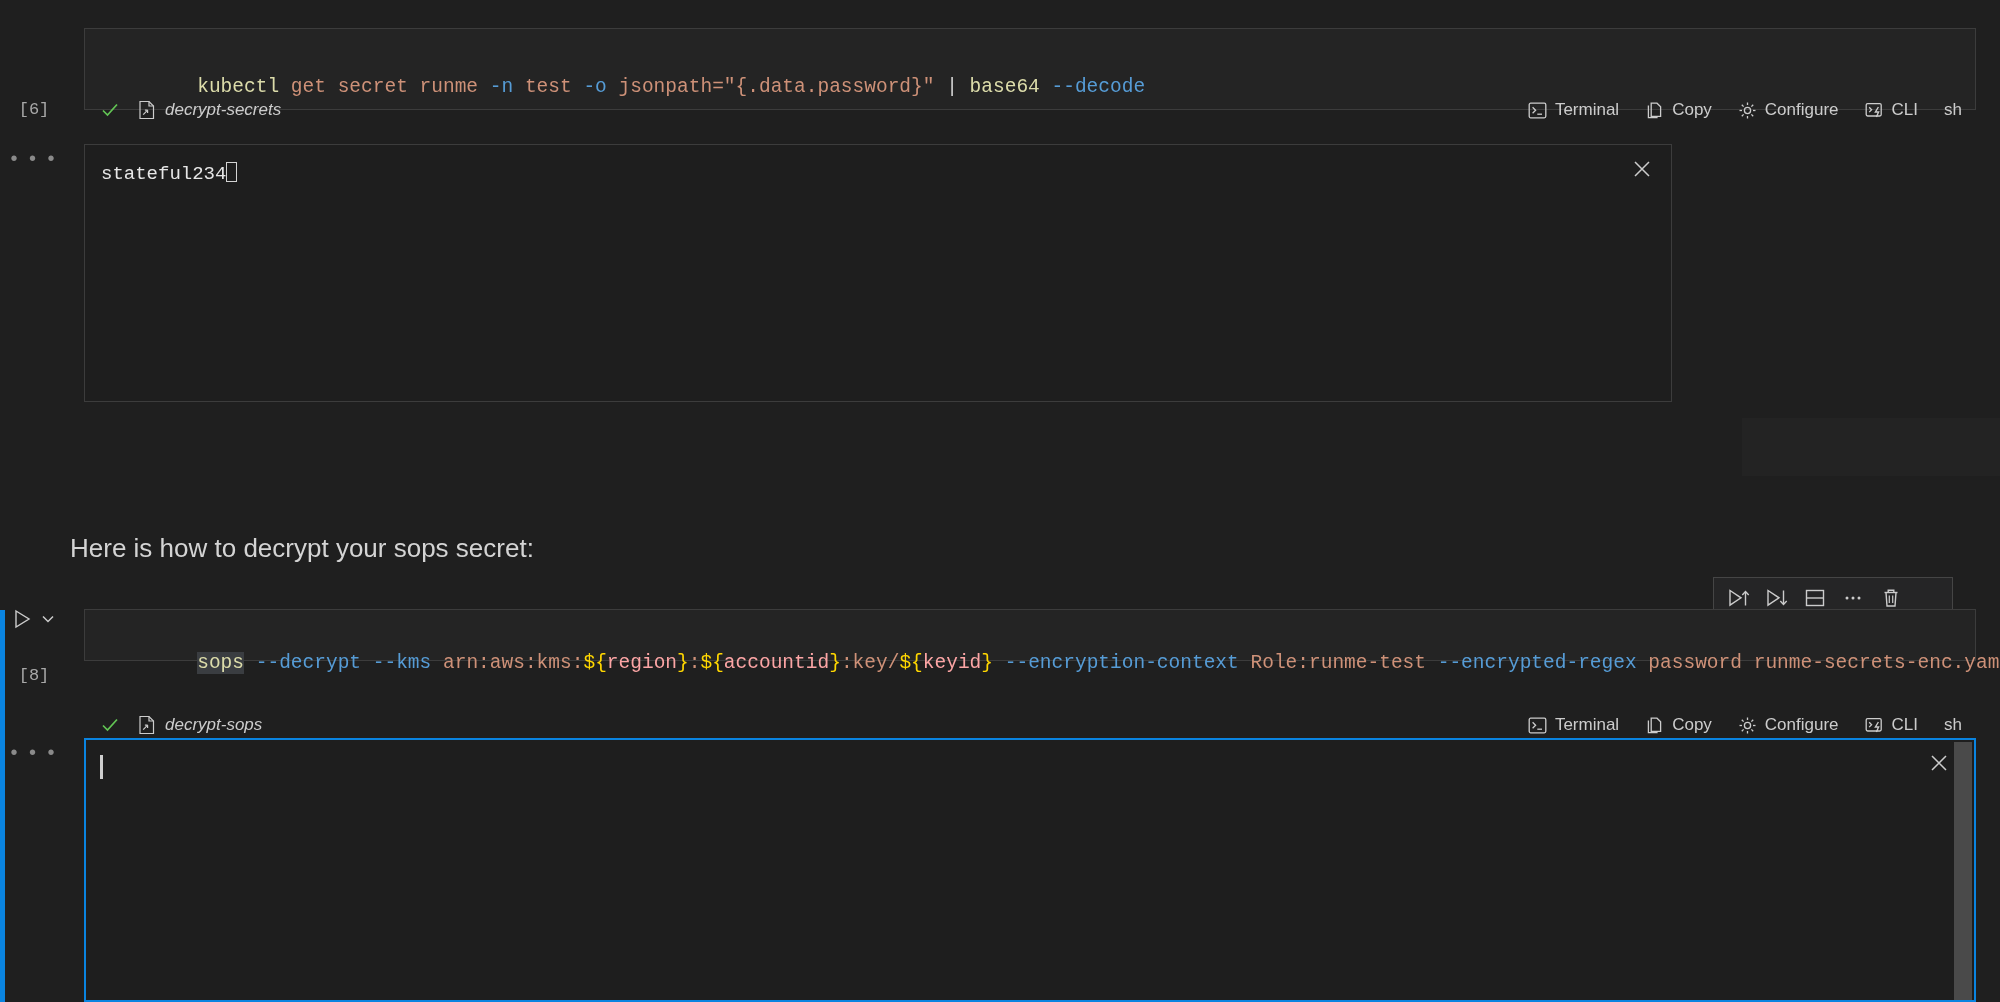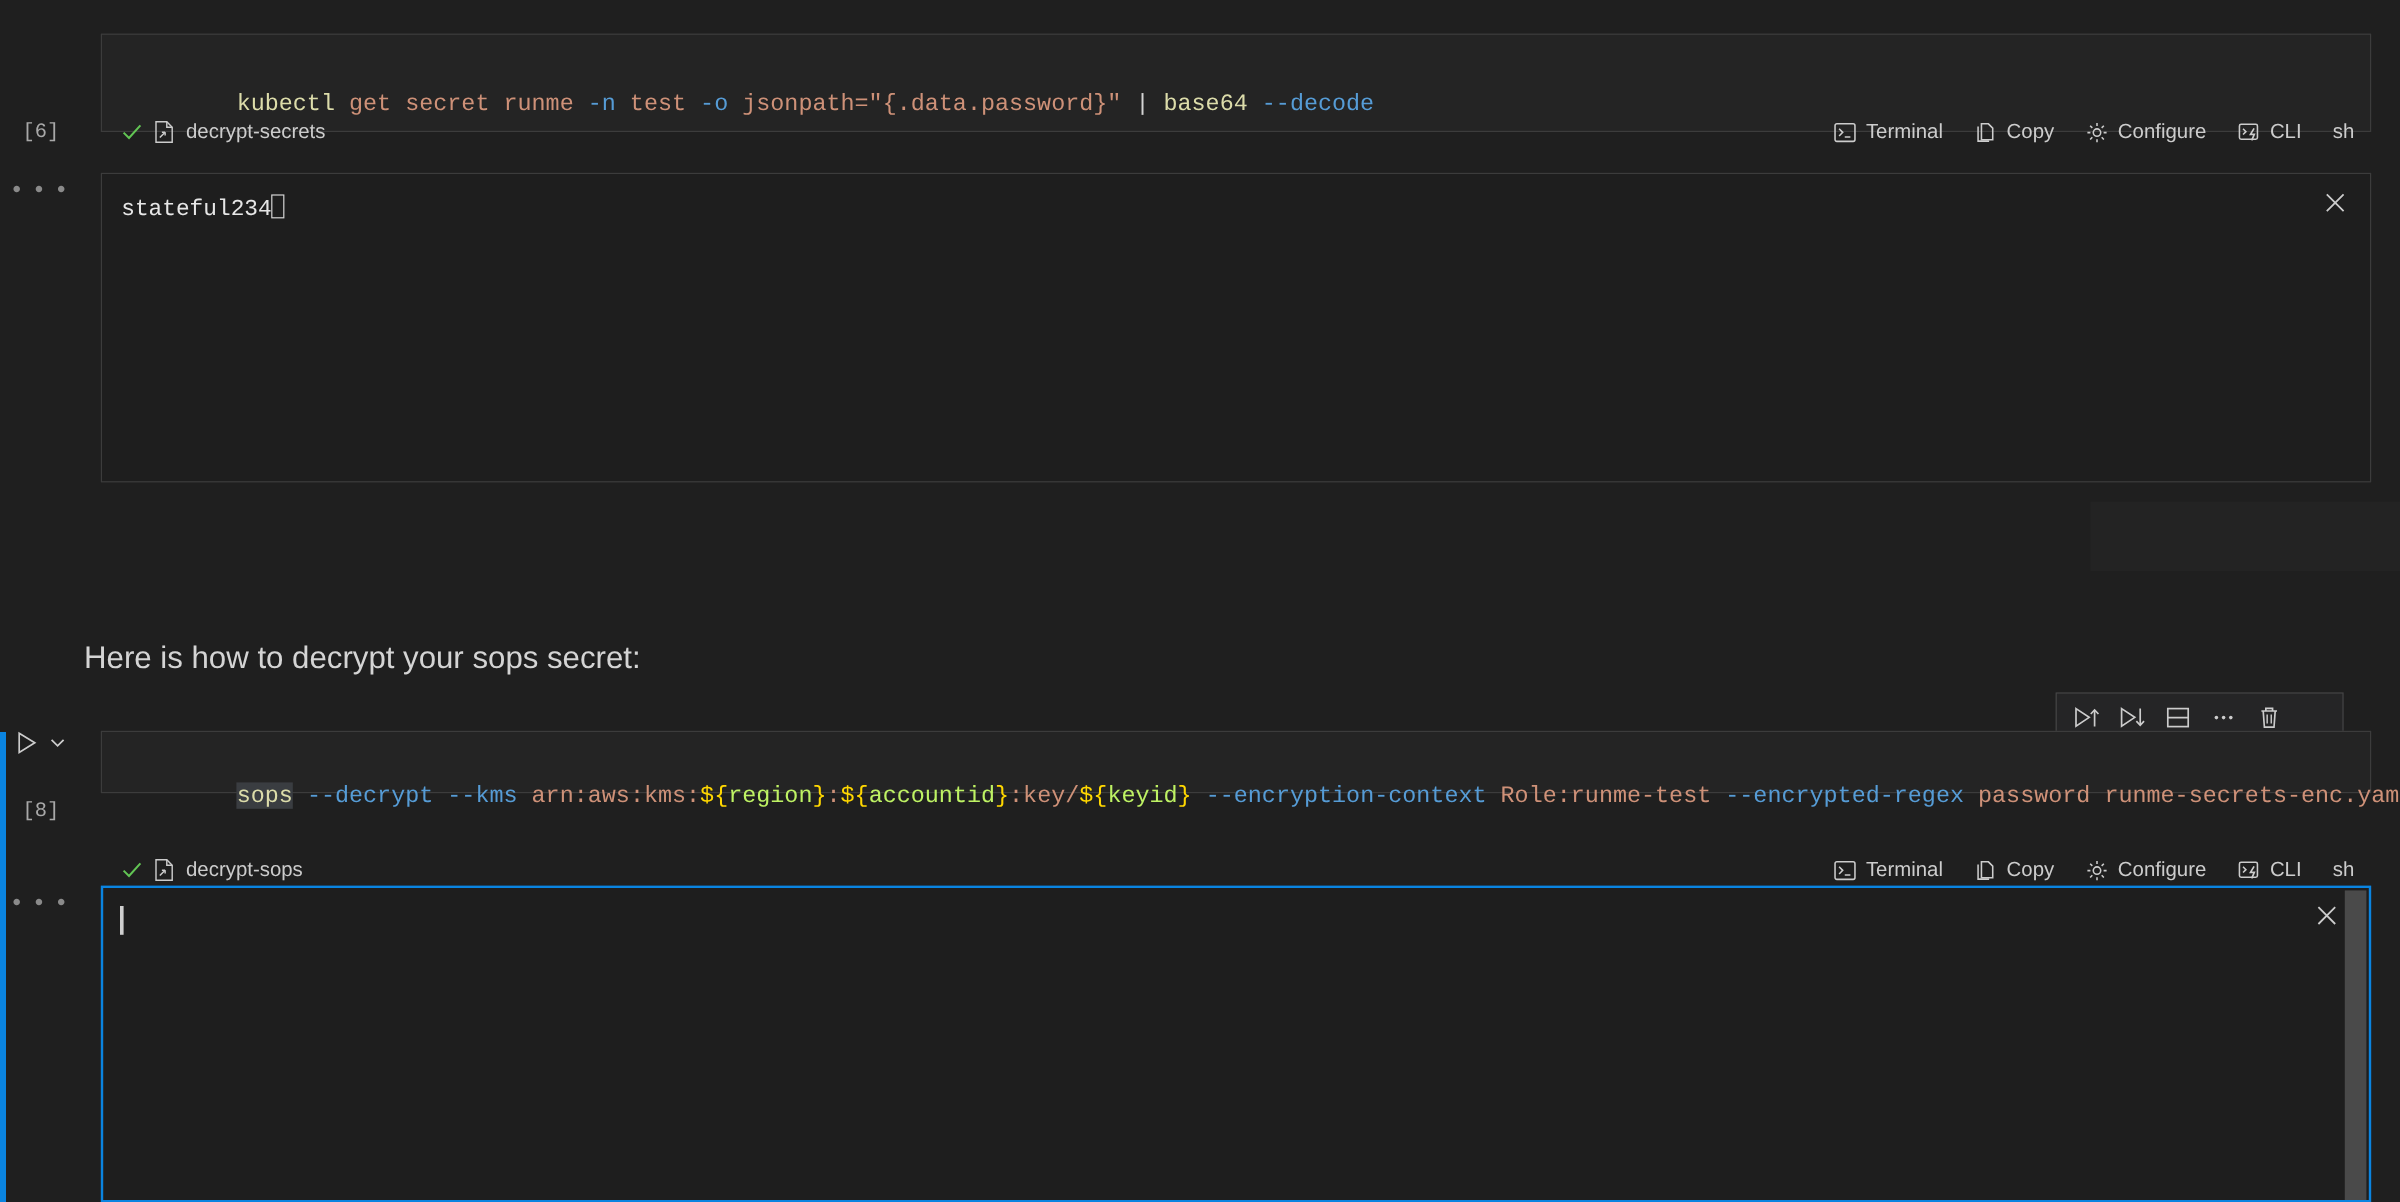--- a/index.html
+++ b/index.html
@@ -52,39 +52,41 @@
     font-size: 19.5px;
     line-height: 28px;
     white-space: pre;
     letter-spacing: 0px;
     text-align: right;
   }
   .tok-cmd      { color: #dcdcaa; }
   .tok-arg      { color: #ce9178; }
   .tok-flag     { color: #569cd6; }
   .tok-plain    { color: #d4d4d4; }
-  .tok-var      { color: #bef264; }
+  .tok-var      { color: #fca5a5; }
   .tok-brace    { color: #ffd700; }
   .sel {
     background: #3a3d41;
   }
 
   
   .statusbar {
     position: absolute;
     display: flex;
     align-items: center;
     font-size: 17px;
     color: #cccccc;
     height: 34px;
     box-sizing: border-box;
   }
   .status-left {
     display: flex;
     align-items: center;
+    gap: 10px;
+    font-style: italic;
   }
   .status-right {
     position: absolute;
     right: 0;
     display: flex;
     align-items: flex-start;
     gap: 26px;
     white-space: nowrap;
   }
   .status-item {
@@ -277,21 +279,21 @@
       <span class="status-item" style="gap:0;">
         <span>sh</span>
       </span>
     </div>
   </div>
 
   <div class="gutter" style="top:148px;">
     <span class="dots">• • •</span>
   </div>
 
-  <div class="output" style="left:84px; top:144px; width:1892px; height:258px;">
+  <div class="output" style="left:84px; top:144px; width:1588px; height:258px;">
     <div class="term-text" style="position:absolute; left:16px; top:17px;"><span>stateful234</span><span class="term-cursor-block"></span></div>
     <span class="close-x" style="right:20px; top:15px;">
       <svg width="18" height="18" viewBox="0 0 18 18">
           <path d="M2 2 L16 16 M16 2 L2 16" stroke="#cccccc" stroke-width="1.5"></path>
         </svg>
     </span>
   </div>
 
 </div>
 

